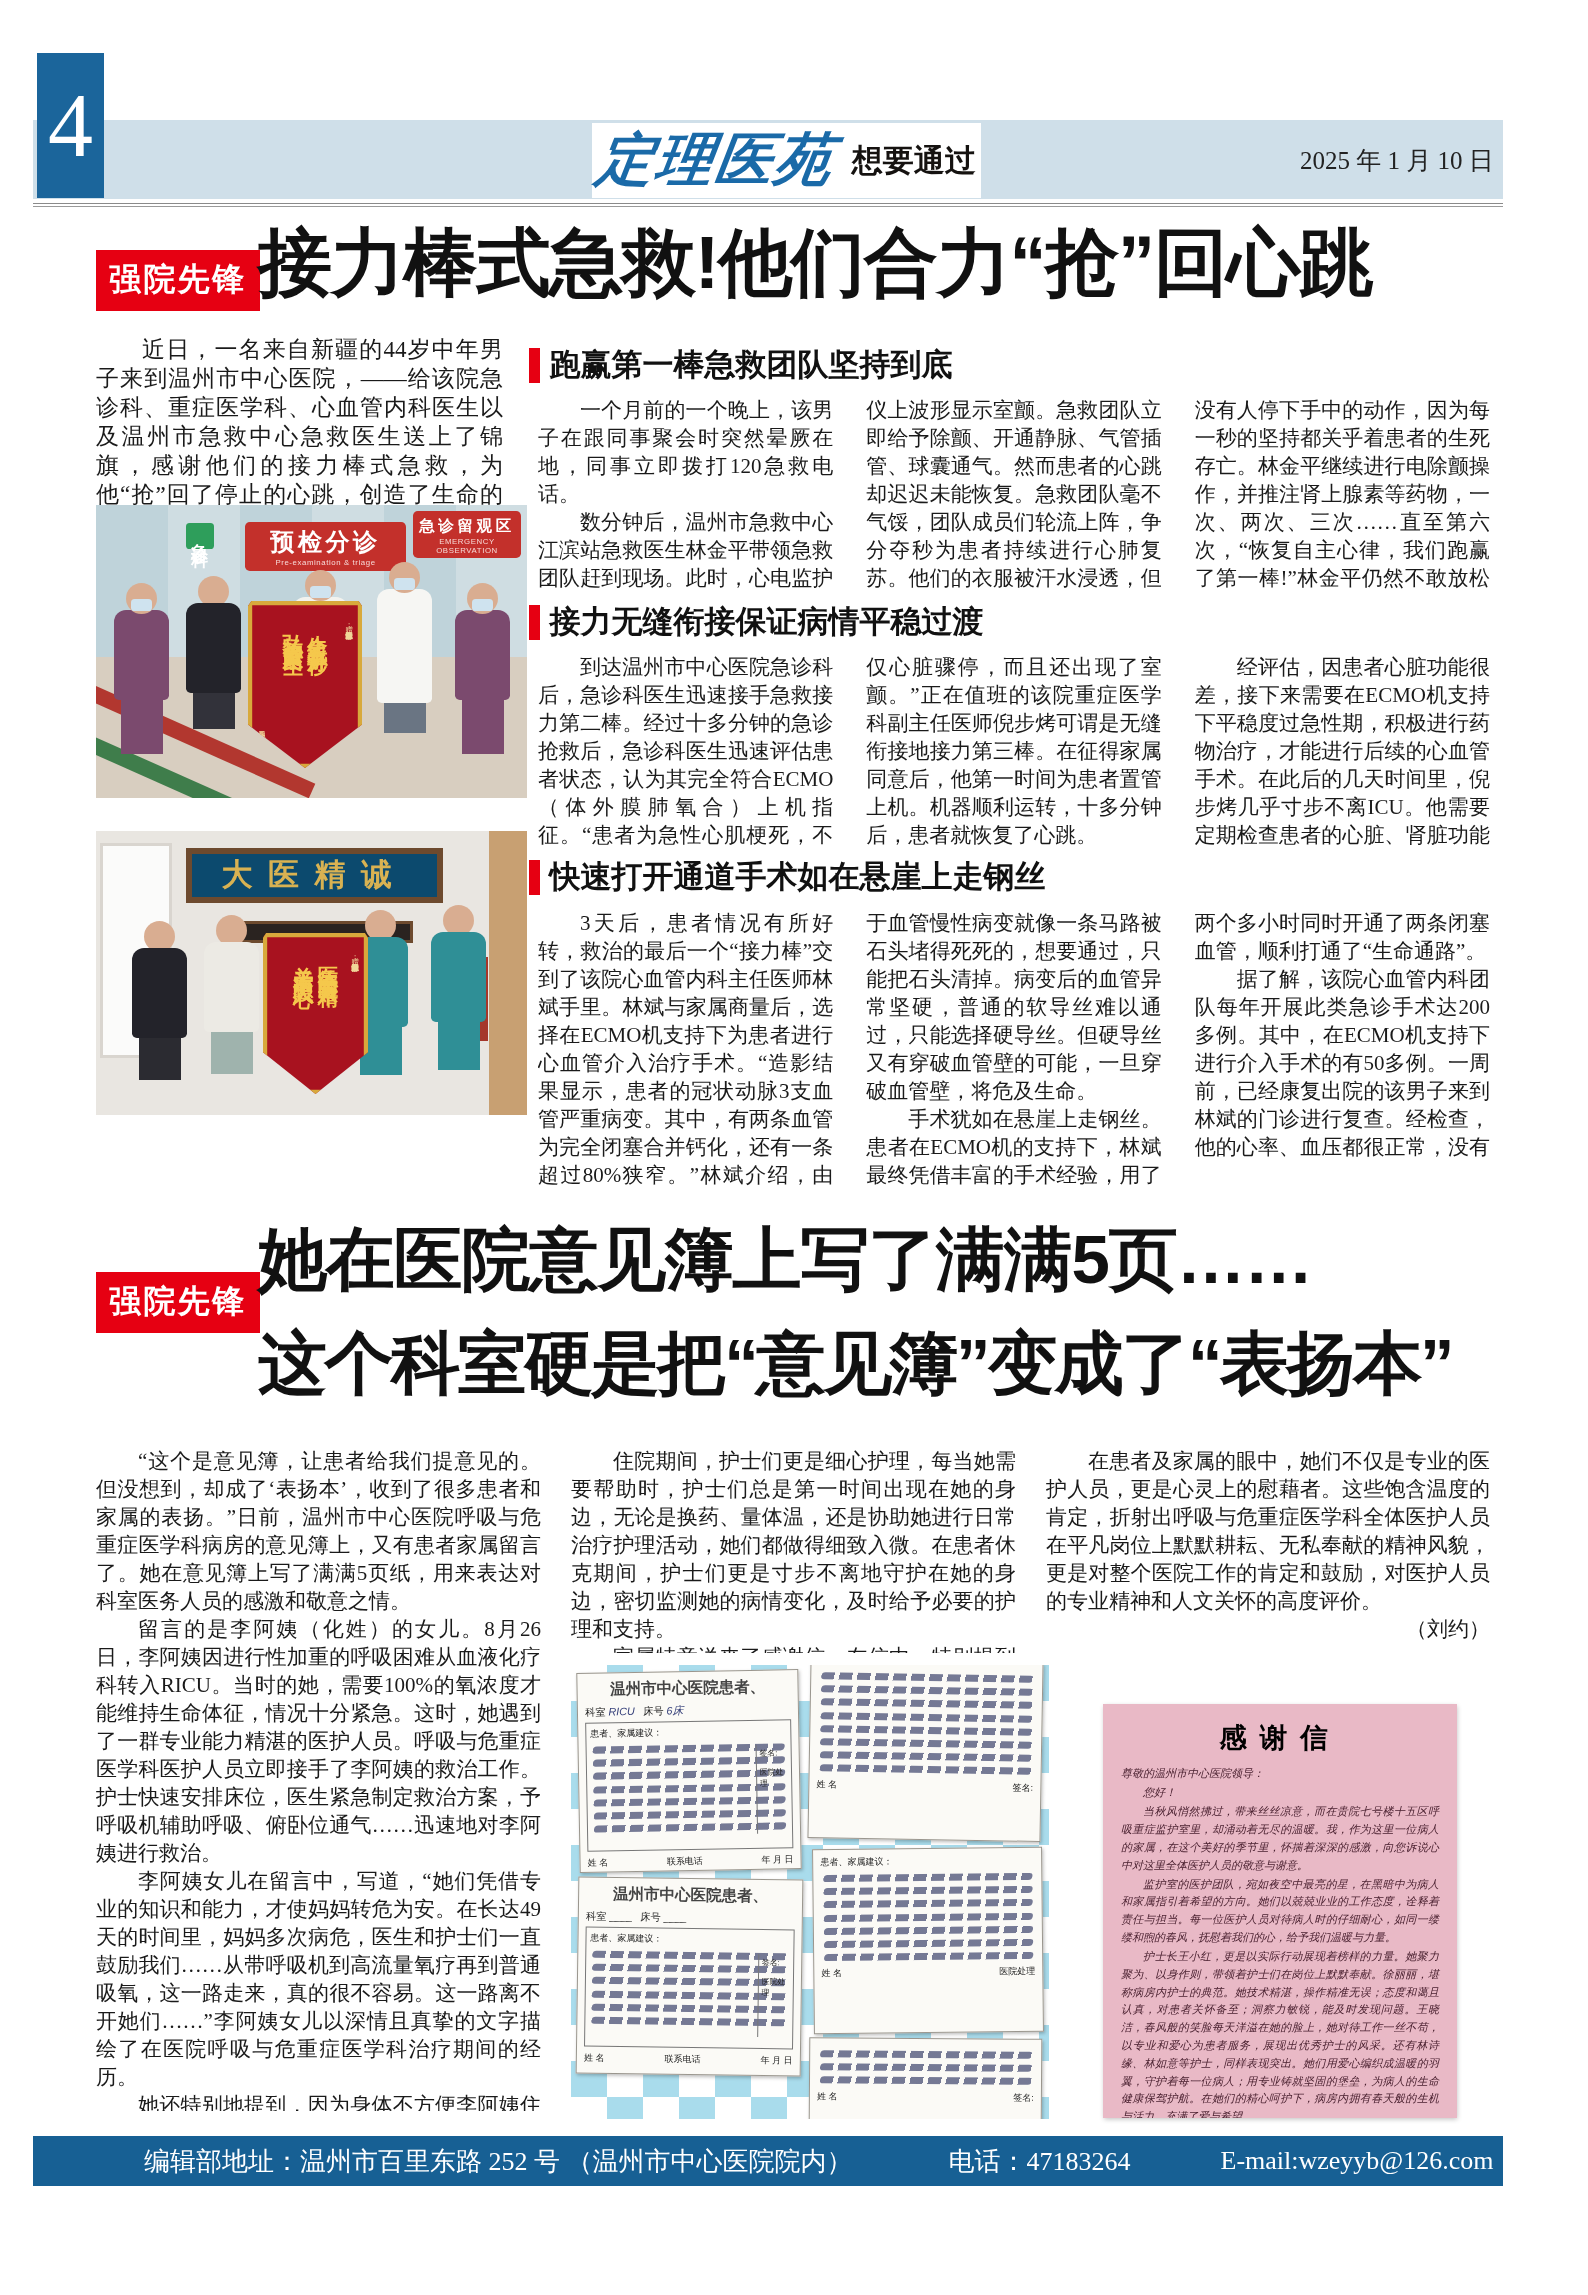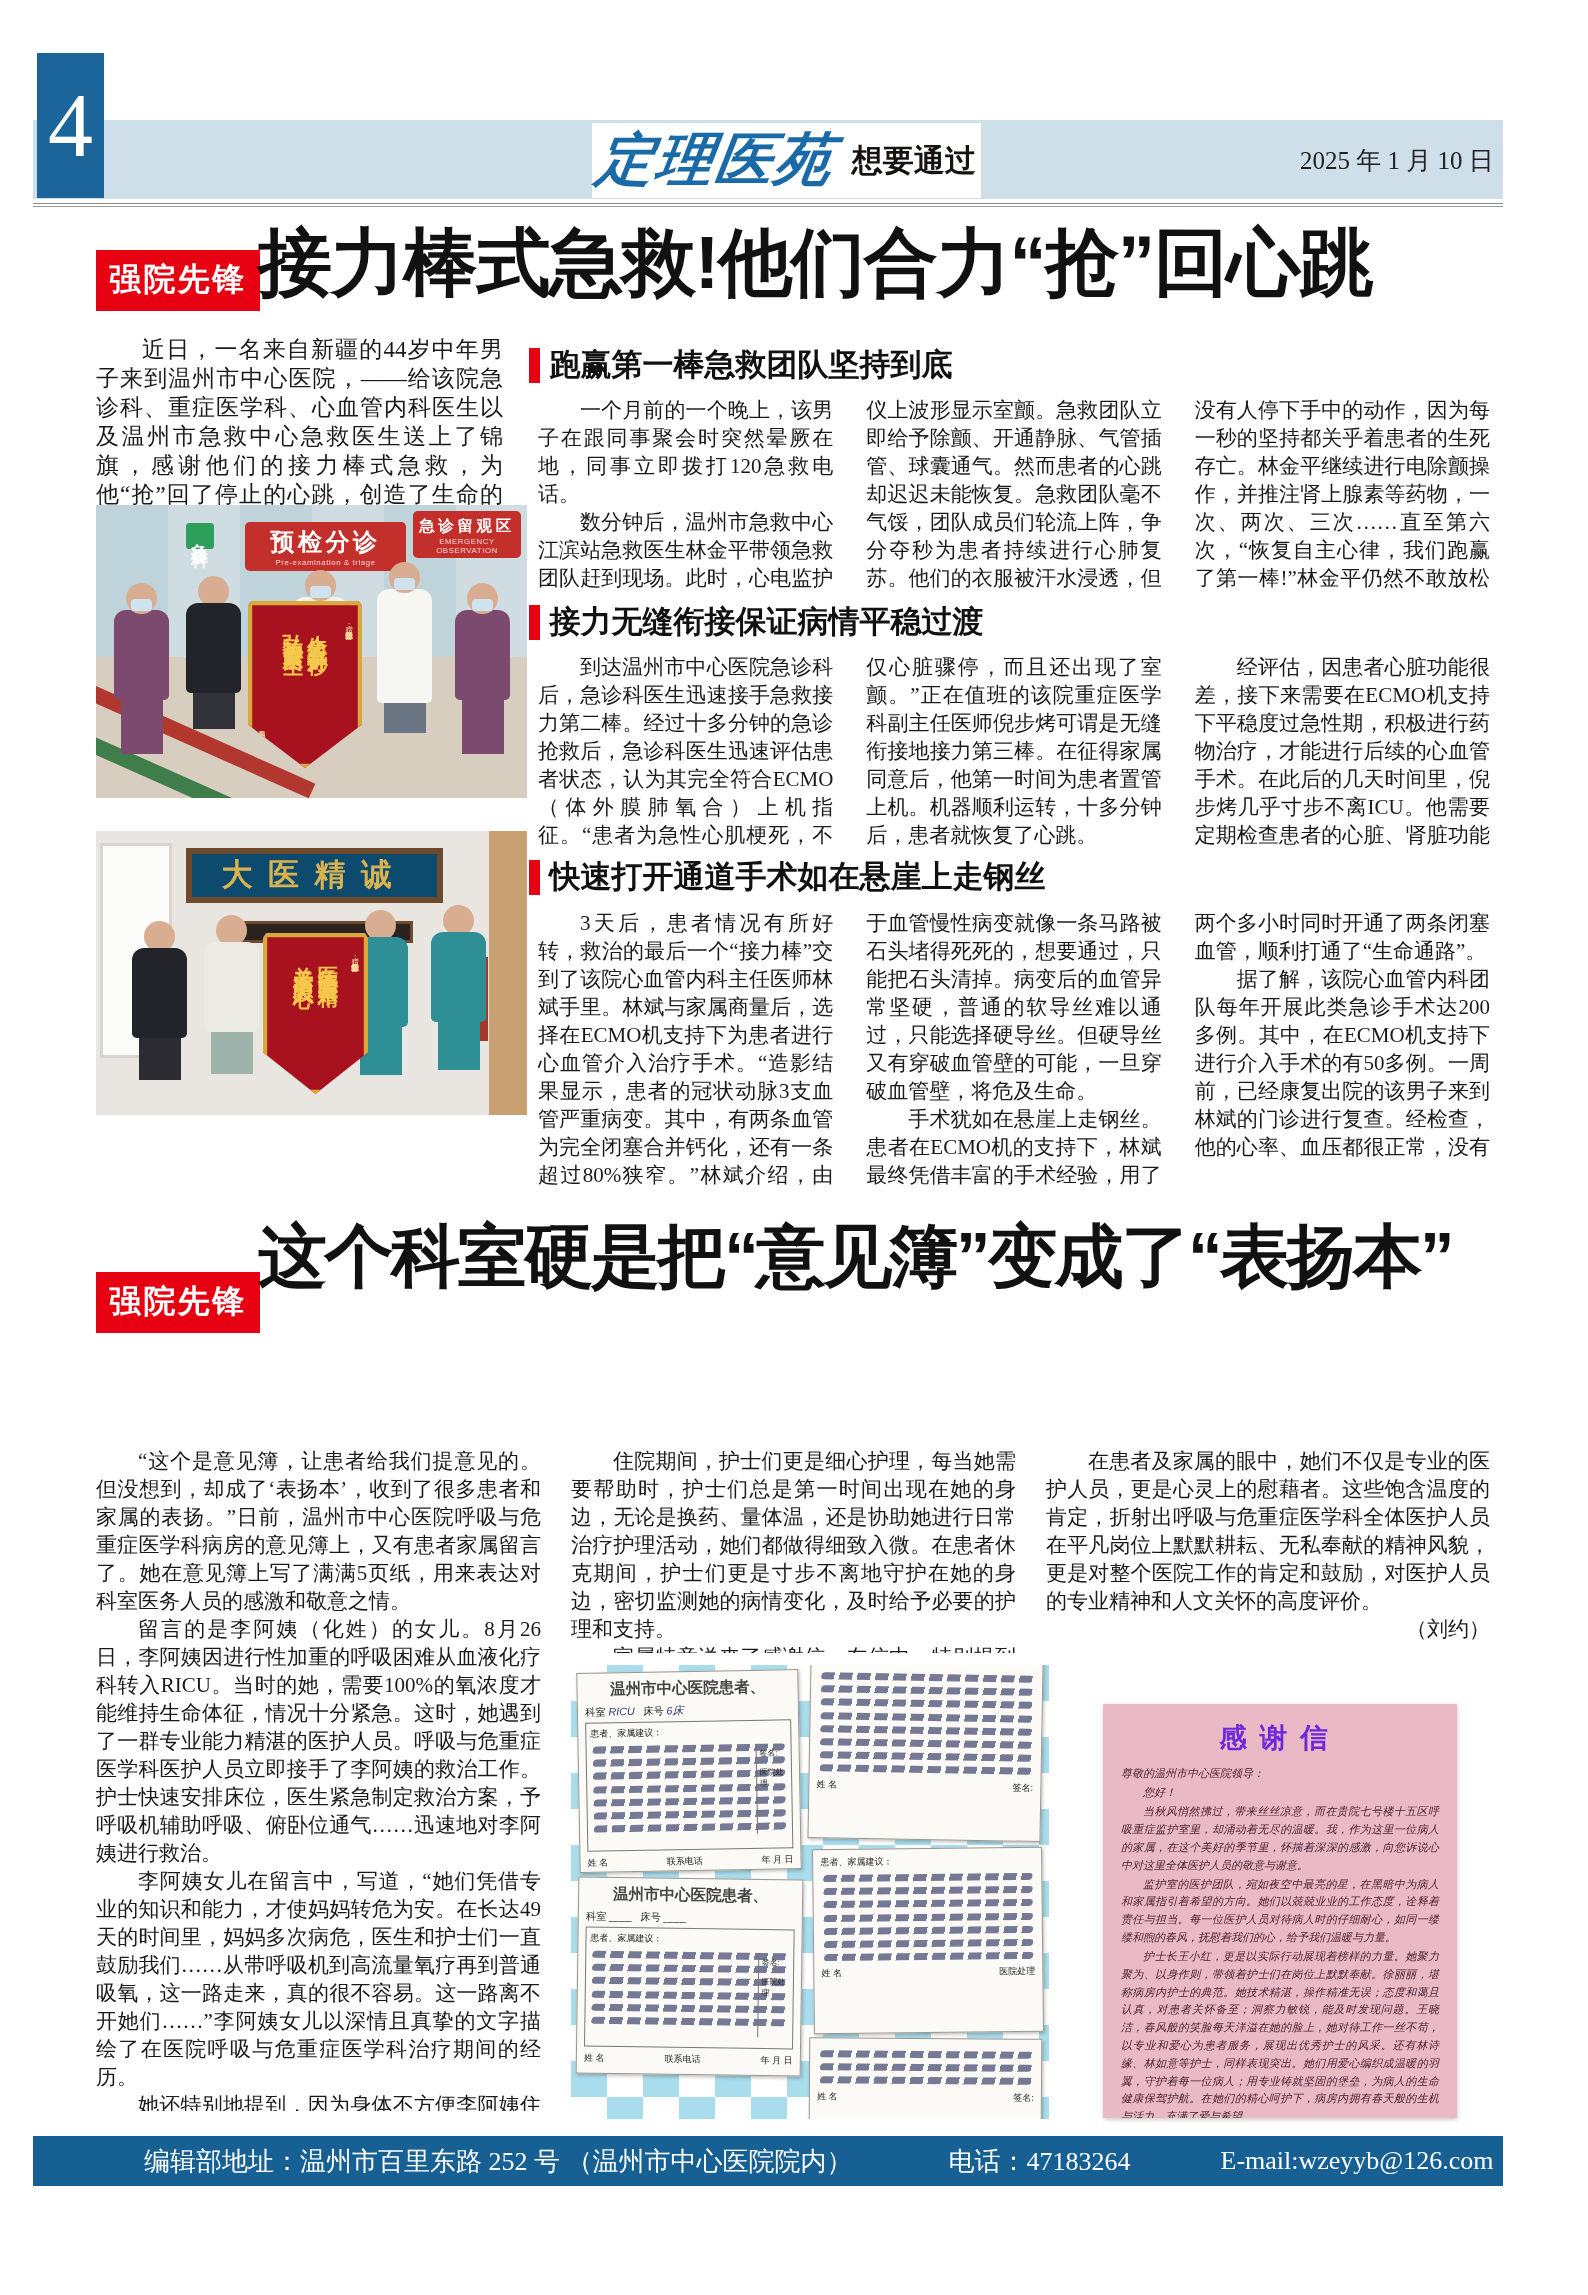--- a/index.html
+++ b/index.html
@@ -113,21 +113,21 @@
     background:repeating-linear-gradient(90deg,rgba(45,52,96,.65) 0 13px,rgba(45,52,96,0) 13px 18px);
     border-radius:3.6px; transform:skewX(-12deg); }
   .fside { position:absolute; right:-0.6px; top:24px; width:35px; border-left:0.6px solid #777;
     font-size:7.8px; color:#222; padding:2.4px; height:70%; }
   .fbottom { font-size:9px; margin-top:4.8px; color:#222; display:flex; justify-content:space-between; }
   .hand { color:#36407a; font-style:italic; font-size:10.8px; }
   
   .letter { position:absolute; left:1103px; top:1704px; width:354px; height:414px;
     background:linear-gradient(#eebccб 0 0) , #e9b9c6; background:#e9b9c6; padding:15.5px 18px;
     box-shadow:1.2px 1.8px 4.8px rgba(0,0,0,.25); color:#4a2130; overflow:hidden; }
-  .letter h3 { text-align:center; font-size:27.5px; letter-spacing:13px; color:#6d28d9;
+  .letter h3 { text-align:center; font-size:27.5px; letter-spacing:13px; color:#000000;
     font-family:"Liberation Serif",serif; margin-bottom:9.6px; }
   .letter .lt { font-size:11px; line-height:1.62; font-style:italic; text-align:justify; }
   .letter .lt p { text-indent:2em; margin-bottom:1.2px; }
   .letter .salut { text-indent:0 !important; }
   
   .footer { position:absolute; left:33px; top:2136px; width:1470px; height:50px; background:#176094;
     color:#fff; display:flex; align-items:center; font-size:26px; font-family:"Liberation Serif",serif; }
   .footer .f1 { margin-left:111px; }
   .footer .f2 { margin-left:96px; }
   .footer .f3 { margin-left:90px; }
@@ -263,20 +263,21 @@
   </div>
   <div class="sec-body" style="top:909px;height:281px;">
     <p>3天后，患者情况有所好转，救治的最后一个“接力棒”交到了该院心血管内科主任医师林斌手里。林斌与家属商量后，选择在ECMO机支持下为患者进行心血管介入治疗手术。“造影结果显示，患者的冠状动脉3支血管严重病变。其中，有两条血管为完全闭塞合并钙化，还有一条超过80%狭窄。”林斌介绍，由于血管慢性病变就像一条马路被石头堵得死死的，想要通过，只能把石头清掉。病变后的血管异常坚硬，普通的软导丝难以通过，只能选择硬导丝。但硬导丝又有穿破血管壁的可能，一旦穿破血管壁，将危及生命。</p>
     <p>手术犹如在悬崖上走钢丝。患者在ECMO机的支持下，林斌最终凭借丰富的手术经验，用了两个多小时同时开通了两条闭塞血管，顺利打通了“生命通路”。</p>
     <p>据了解，该院心血管内科团队每年开展此类急诊手术达200多例。其中，在ECMO机支持下进行介入手术的有50多例。一周前，已经康复出院的该男子来到林斌的门诊进行复查。经检查，他的心率、血压都很正常，没有出现明显的后遗症，看上去就与正常人无异。</p>
 
   </div>
 
   <div class="tag tag2">强院先锋</div>
   <div class="headline2">
+    <div class="l1">她在医院意见簿上写了满满5页……</div>
     <div class="l2">这个科室硬是把“意见簿”变成了“表扬本”</div>
   </div>
 
   <div class="a2col a2c1">
     <p>“这个是意见簿，让患者给我们提意见的。但没想到，却成了‘表扬本’，收到了很多患者和家属的表扬。”日前，温州市中心医院呼吸与危重症医学科病房的意见簿上，又有患者家属留言了。她在意见簿上写了满满5页纸，用来表达对科室医务人员的感激和敬意之情。</p>
     <p>留言的是李阿姨（化姓）的女儿。8月26日，李阿姨因进行性加重的呼吸困难从血液化疗科转入RICU。当时的她，需要100%的氧浓度才能维持生命体征，情况十分紧急。这时，她遇到了一群专业能力精湛的医护人员。呼吸与危重症医学科医护人员立即接手了李阿姨的救治工作。护士快速安排床位，医生紧急制定救治方案，予呼吸机辅助呼吸、俯卧位通气……迅速地对李阿姨进行救治。</p>
     <p>李阿姨女儿在留言中，写道，“她们凭借专业的知识和能力，才使妈妈转危为安。在长达49天的时间里，妈妈多次病危，医生和护士们一直鼓励我们……从带呼吸机到高流量氧疗再到普通吸氧，这一路走来，真的很不容易。这一路离不开她们……”李阿姨女儿以深情且真挚的文字描绘了在医院呼吸与危重症医学科治疗期间的经历。</p>
     <p>她还特别地提到，因为身体不方便李阿姨住院期间多日未洗头。副护士长王小红知道了，说“我们一起，我来洗，洗了以后她就舒服了。”这让她非常感动，一个全心全意为人民服务的医护人员。这份充满感激之情的留言不仅见证了患者在温州市中心医院诊治过程的点滴，更是对全体医护人员的肯定。</p>
 
   </div>

